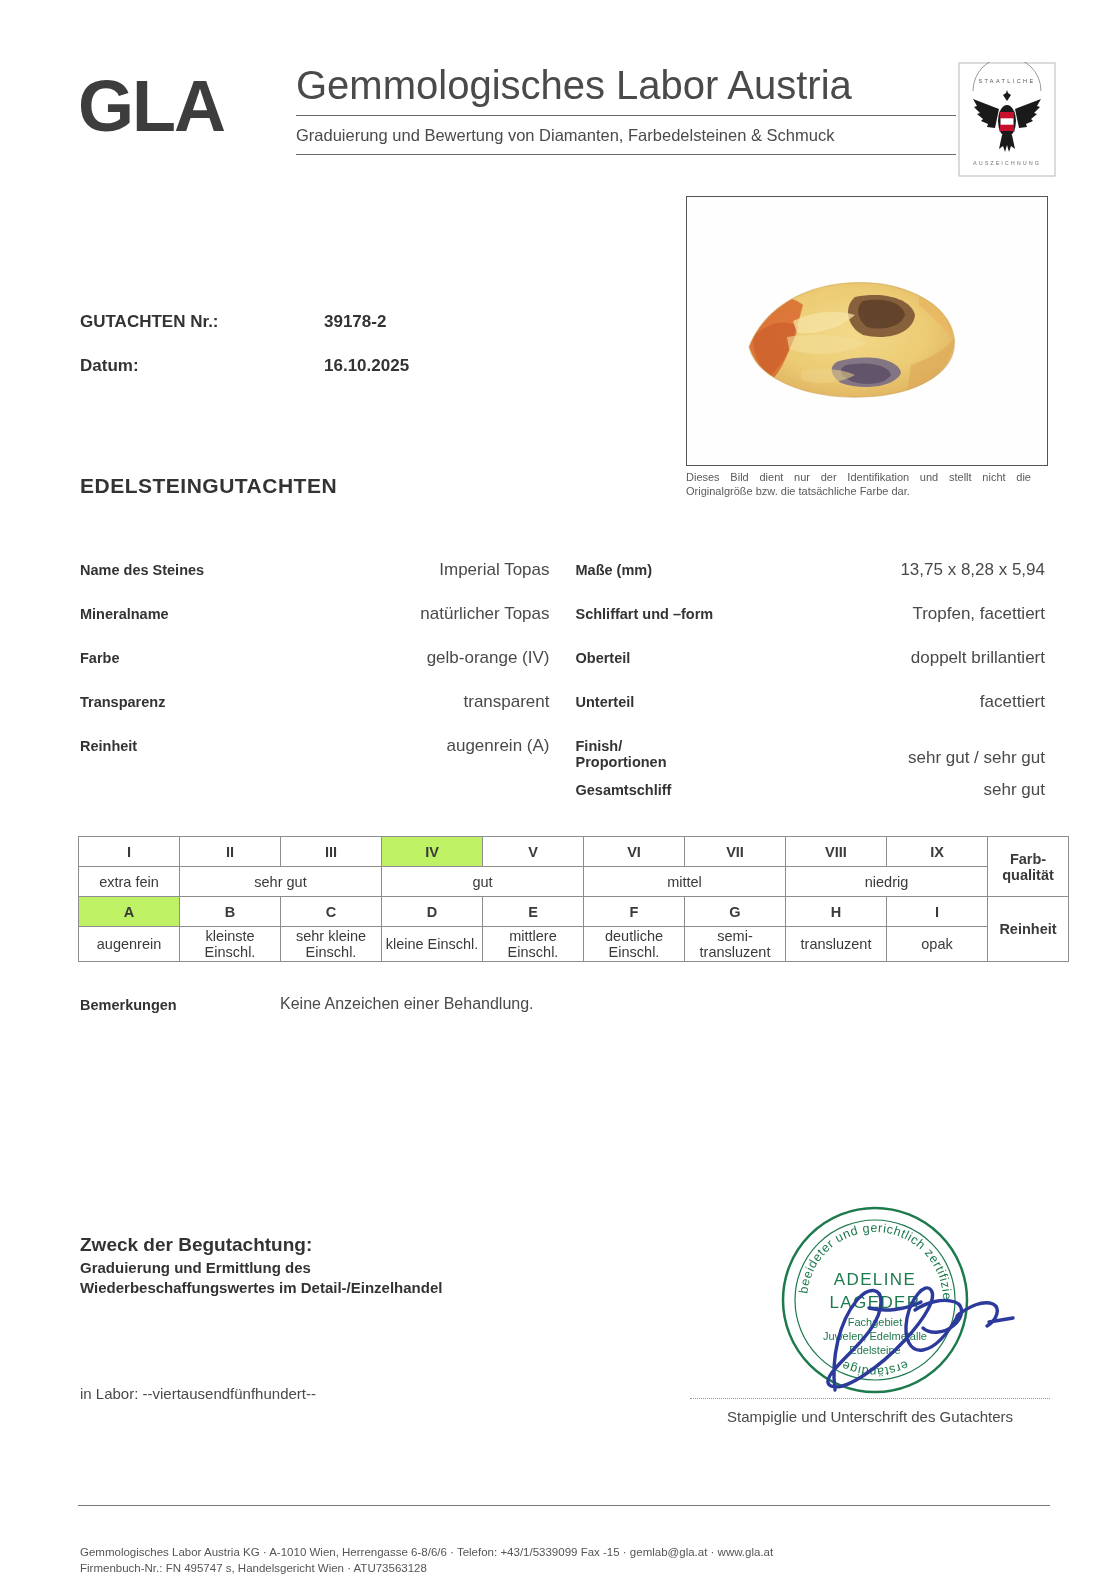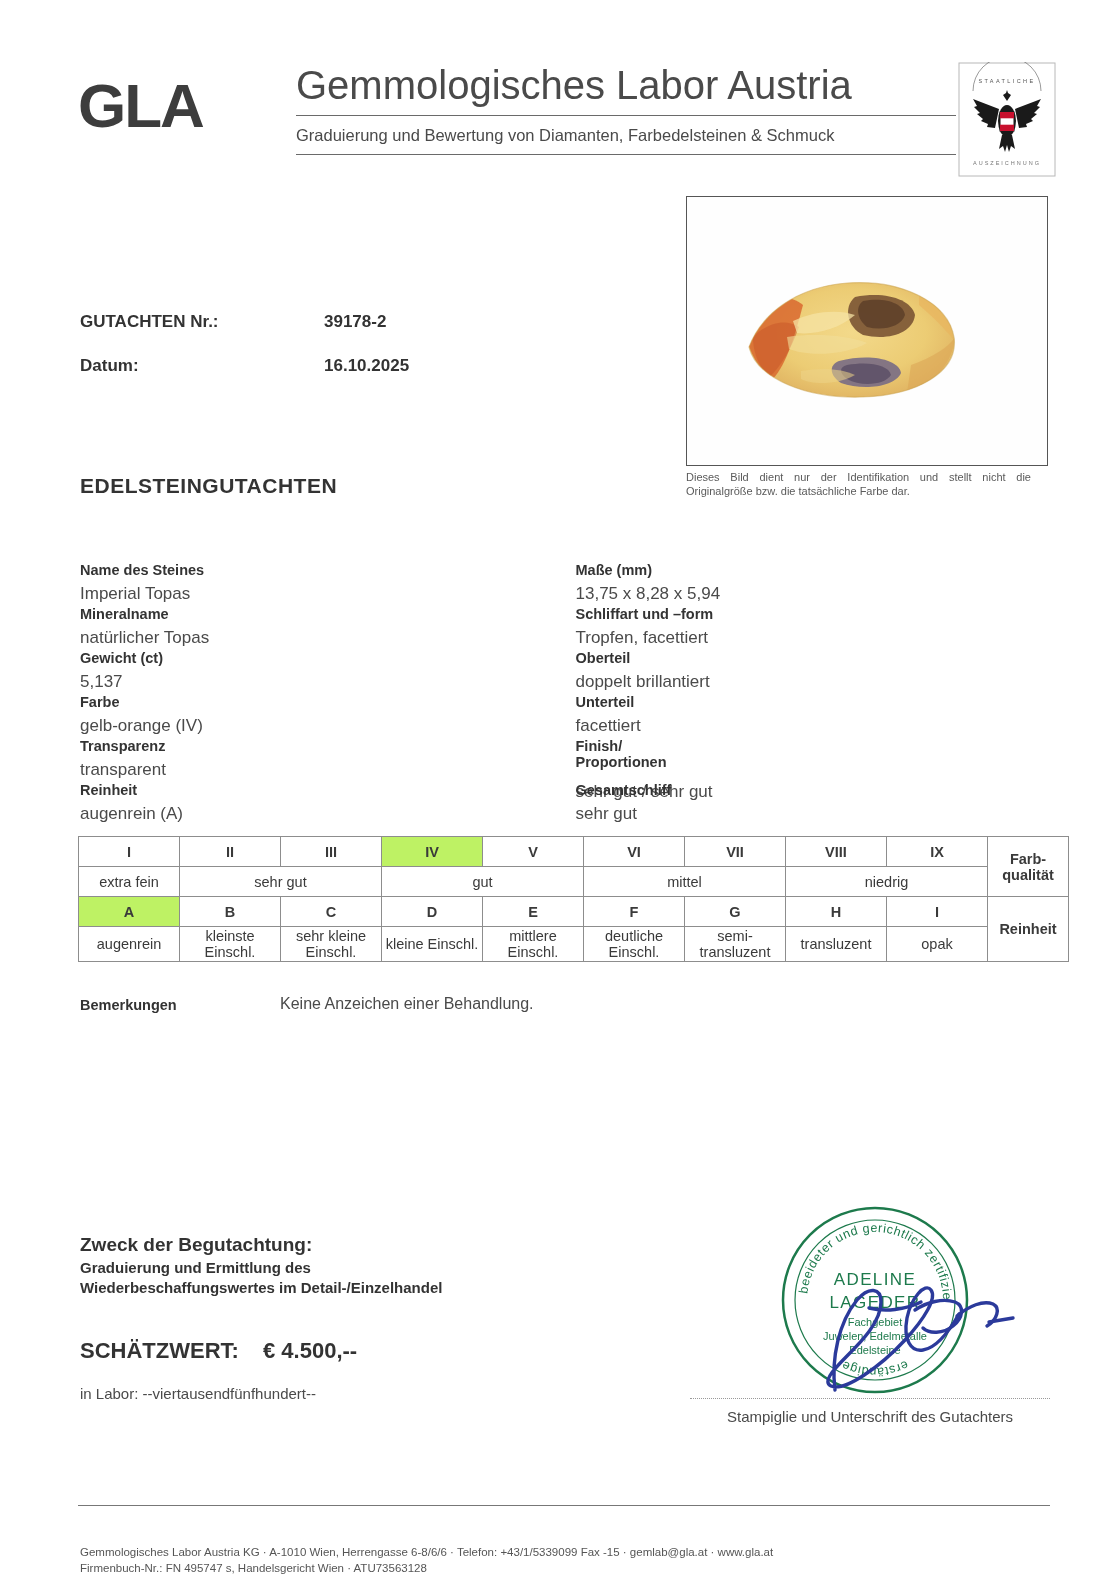--- a/index.html
+++ b/index.html
@@ -10,21 +10,21 @@
     color: #3a3a3a;
     position: relative;
     overflow: hidden;
   }
   .page { position: relative; width: 1120px; height: 1584px; padding: 0; }
 
   
   .header { position: absolute; left: 78px; top: 58px; width: 975px; height: 120px; }
   .gla-logo {
     position: absolute; left: 0; top: 2px;
-    font-size: 62px; font-weight: bold; letter-spacing: -2px;
+    font-size: 72px; font-weight: bold; letter-spacing: -2px;
     color: #3d3d3d; line-height: 92px;
     font-family: "Liberation Sans", sans-serif;
   }
   .hdr-right { position: absolute; left: 218px; top: 0px; width: 660px; }
   .hdr-title {
     font-size: 40px; color: #4a4a4a; line-height: 54px;
     letter-spacing: 0px; white-space: nowrap;
   }
   .hdr-rule { height: 1px; background: #6a6a6a; margin: 3px 0 6px 0; width: 660px; }
   .hdr-sub {
@@ -54,21 +54,21 @@
     position: absolute; left: 686px; top: 470px; width: 345px;
     font-size: 11px; color: #5a5a5a; line-height: 14px; text-align: justify;
   }
 
   
   .specs { position: absolute; left: 80px; top: 560px; width: 965px; }
   .spec-cols { display: flex; gap: 26px; }
   .spec-col { width: 470px; }
   .spec-row {
     display: flex; justify-content: space-between; align-items: flex-start;
-    height: 44px; font-size: 16px; flex-direction: column;
+    height: 44px; font-size: 16px;
   }
   .spec-row .k { font-weight: bold; color: #333; font-size: 14.5px; padding-top: 2px; line-height: 17px; }
   .spec-row .v { color: #4a4a4a; font-size: 17px; text-align: right; }
   .spec-row.two-line .k { line-height: 16px; }
   .spec-row.two-line .v { padding-top: 12px; }
 
   
   .grade { position: absolute; left: 78px; top: 836px; width: 972px; }
   table.gt { border-collapse: collapse; width: 972px; table-layout: fixed; }
   table.gt td {
@@ -202,24 +202,20 @@
   <div class="specs">
     <div class="spec-cols">
       <div class="spec-col">
         <div class="spec-row">
           <span class="k">Name des Steines</span>
           <span class="v">Imperial Topas</span>
         </div>
         <div class="spec-row">
           <span class="k">Mineralname</span>
           <span class="v">natürlicher Topas</span>
-        </div>
-        <div class="spec-row">
-          <span class="k">Gewicht (ct)</span>
-          <span class="v">5,137</span>
         </div>
         <div class="spec-row">
           <span class="k">Farbe</span>
           <span class="v">gelb-orange (IV)</span>
         </div>
         <div class="spec-row">
           <span class="k">Transparenz</span>
           <span class="v">transparent</span>
         </div>
         <div class="spec-row">
@@ -321,24 +317,20 @@
     <span class="k">Bemerkungen</span>
     <span class="v">Keine Anzeichen einer Behandlung.</span>
   </div>
 
   <div class="purpose">
     <h3>Zweck der Begutachtung:</h3>
     <p>Graduierung und Ermittlung des</p>
     <p>Wiederbeschaffungswertes im Detail-/Einzelhandel</p>
   </div>
 
-  <div class="value">
-    <span>SCHÄTZWERT:</span>
-    <span class="amount">€ 4.500,--</span>
-  </div>
   <div class="words">in Labor: --viertausendfünfhundert--</div>
 
   <div class="stamp-area">
     <svg width="290" height="230" viewBox="0 0 290 230">
       <g>
         <circle cx="110" cy="110" r="92" fill="none" stroke="#1d7a4c" stroke-width="2.5"></circle>
         <circle cx="110" cy="110" r="80" fill="none" stroke="#1d7a4c" stroke-width="1.2"></circle>
         <defs>
           <path id="arcTop" d="M 110,110 m -68,0 a 68,68 0 1,1 136,0" fill="none"></path>
           <path id="arcBot" d="M 110,110 m 68,0 a 68,68 0 1,1 -136,0" fill="none"></path>

